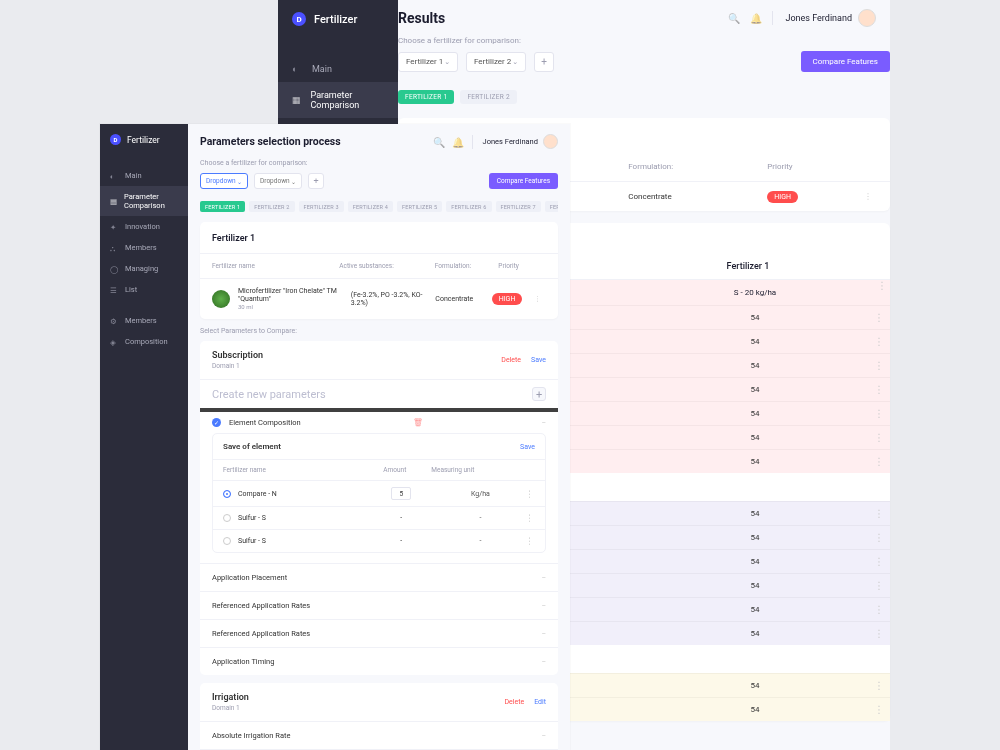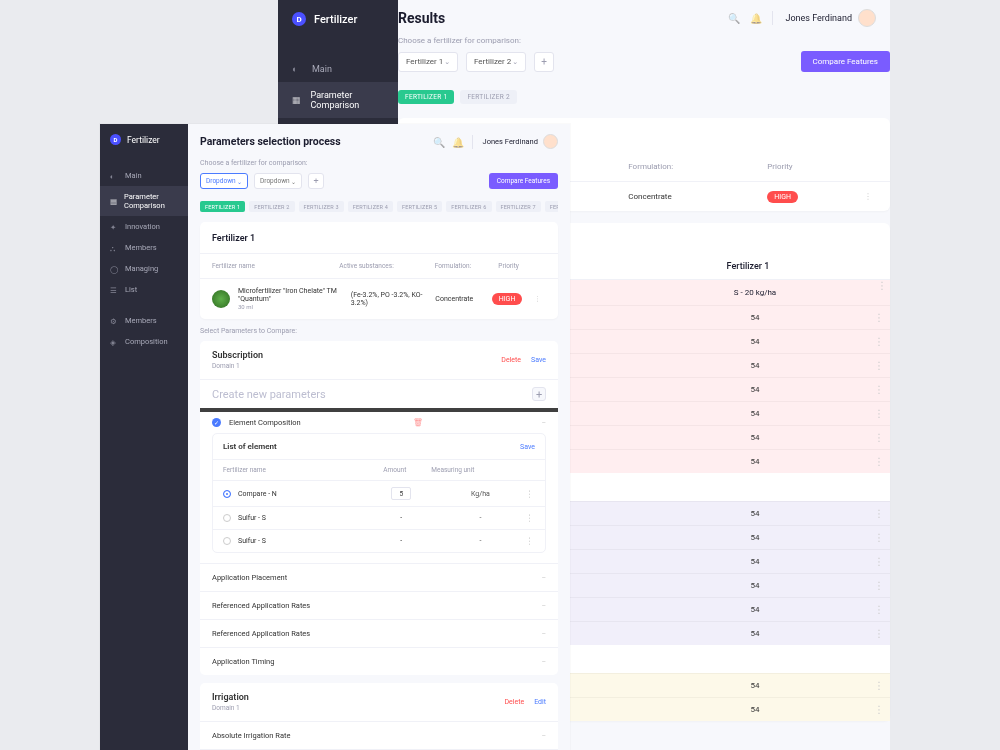--- a/index.html
+++ b/index.html
@@ -427,21 +427,21 @@
         </div>
         <div class="param-row">
           <span class="chk on"></span>
           <span>Element Composition</span>
           <span class="delico">🗑</span>
           <span class="exp">−</span>
         </div>
 
         <div class="sub-card">
           <div class="sub-head">
-            <span>List of element</span>
+            <span>Save of element</span>
             <span class="save">Save</span>
           </div>
           <div class="sub-h">
             <span class="c-nm">Fertilizer name</span>
             <span class="c-am">Amount</span>
             <span class="c-mu">Measuring unit</span>
             <span style="width:10px"></span>
           </div>
           <div class="sub-r">
             <span class="rad on"></span>

